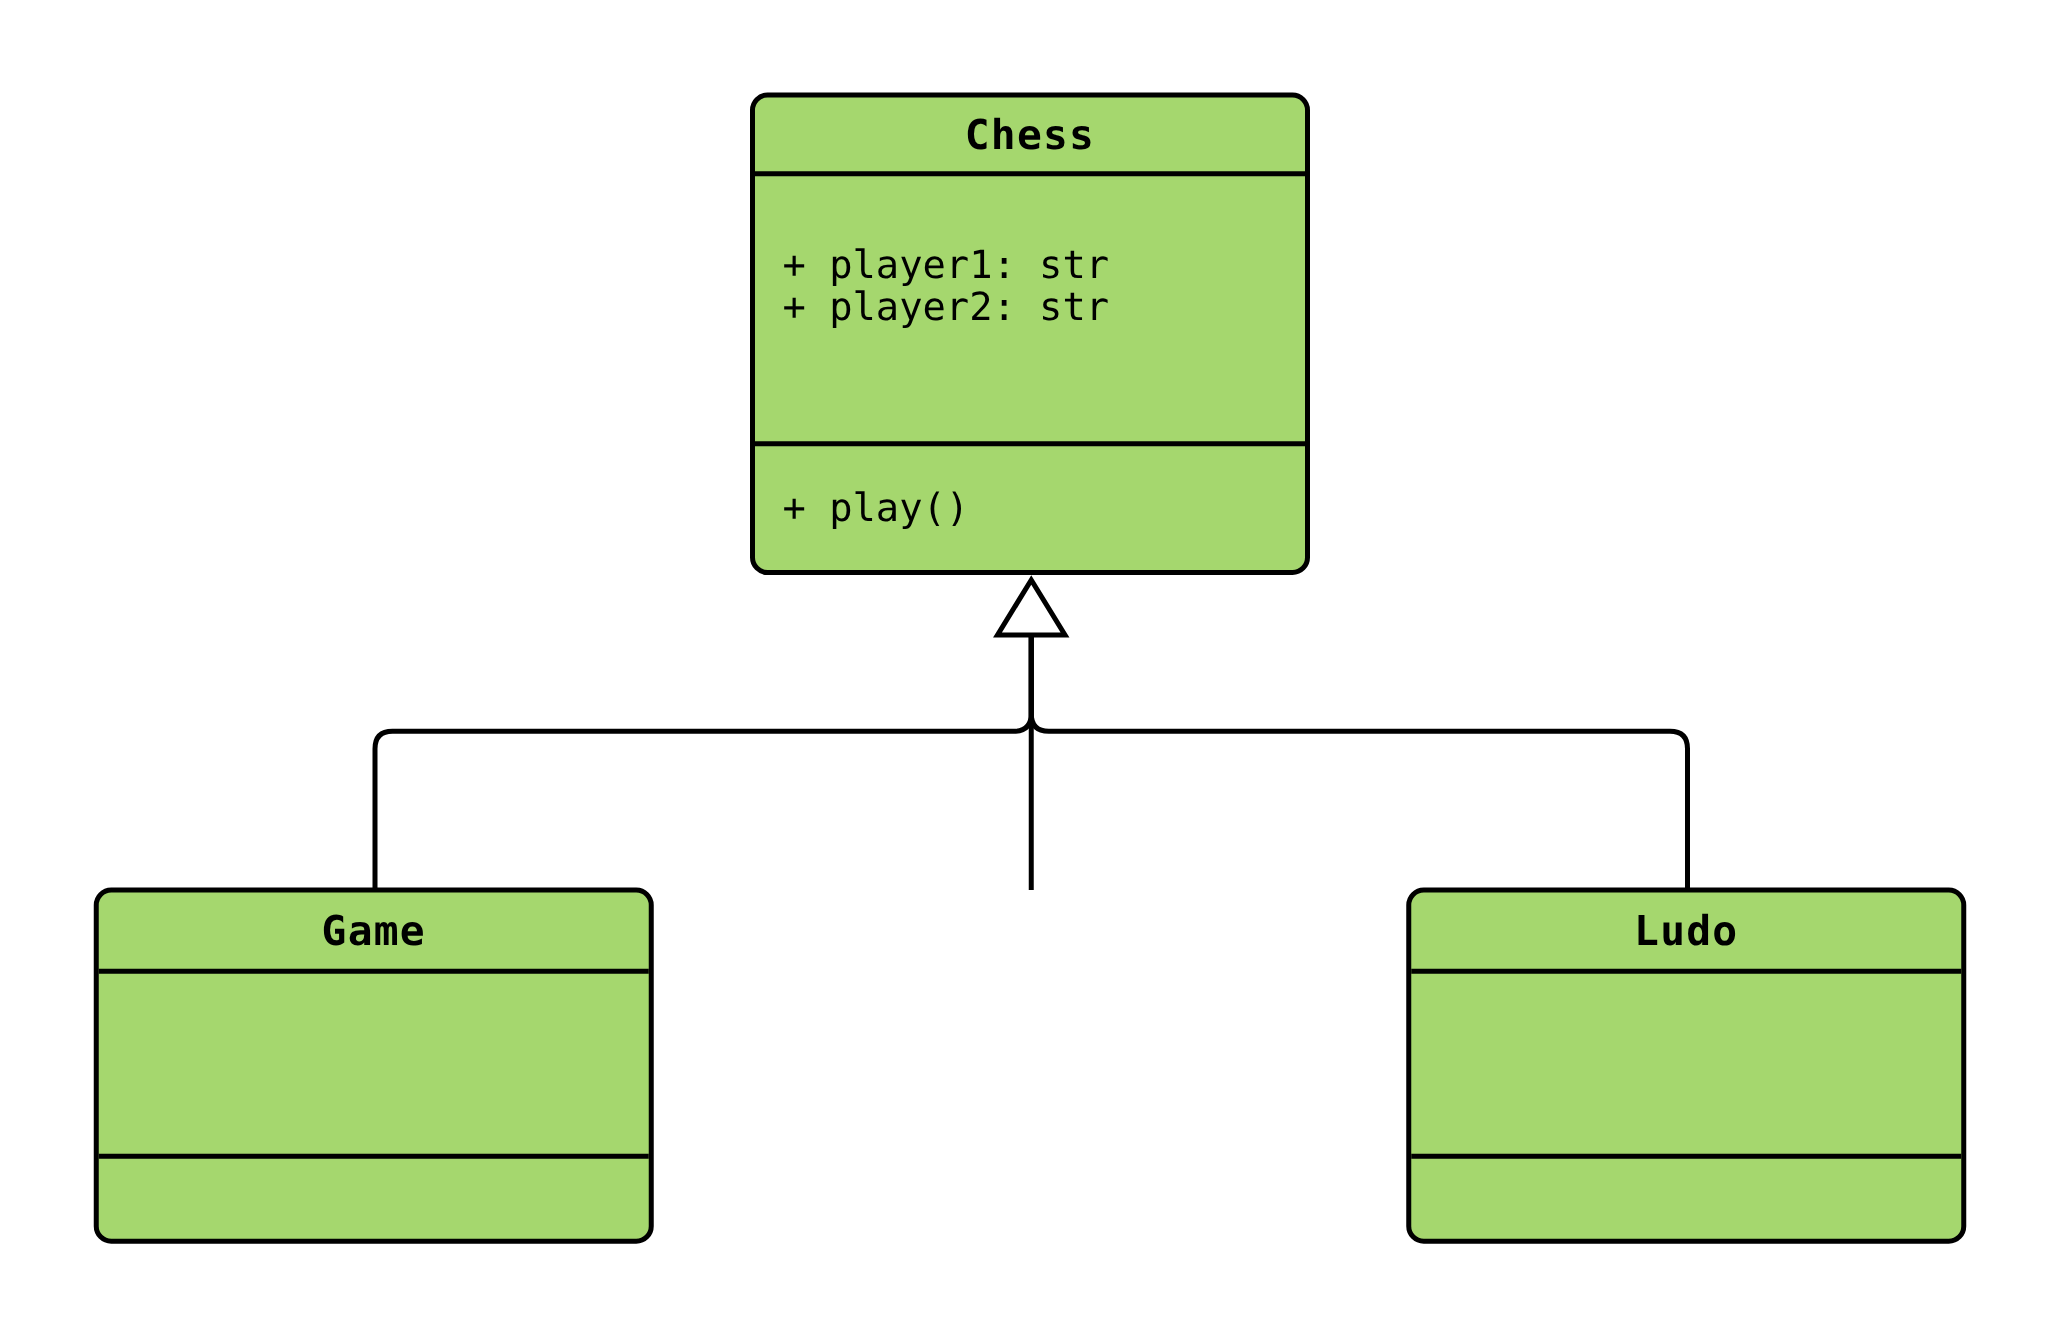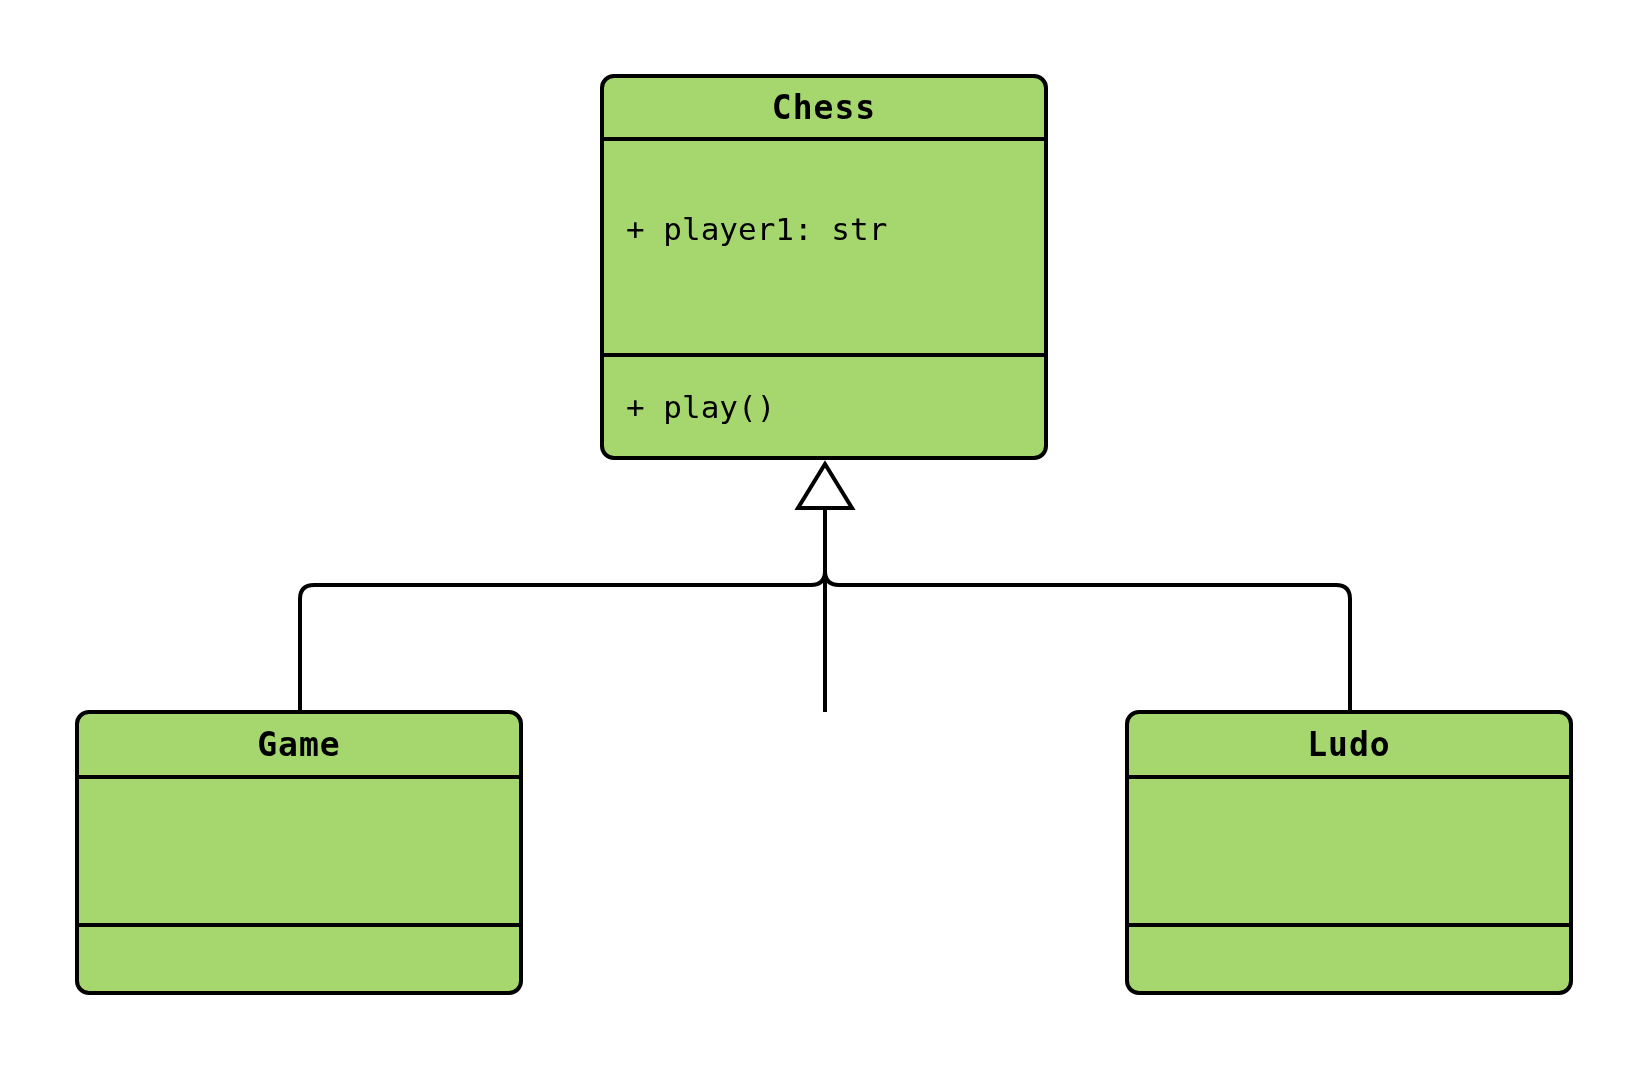--- a/index.html
+++ b/index.html
@@ -96,20 +96,21 @@
 
     <path class="edge" d="M825,505 L825,571 Q825,585 839,585 L1336,585 Q1350,585 1350,599 L1350,712"></path>
 
     <path class="arrowhead" d="M825,464 L798,508 L852,508 Z"></path>
   </svg>
 
   <div class="uml-class" id="class-game">
     <div class="compartment title">Chess</div>
     <div class="compartment attrs">
       <div>+ player1: str</div>
+      <div>+ player2: str</div>
     </div>
     <div class="compartment methods">
       <div>+ play()</div>
     </div>
   </div>
 
   <div class="uml-class child" id="class-chess">
     <div class="compartment title">Game</div>
     <div class="compartment attrs"></div>
     <div class="compartment methods"></div>

